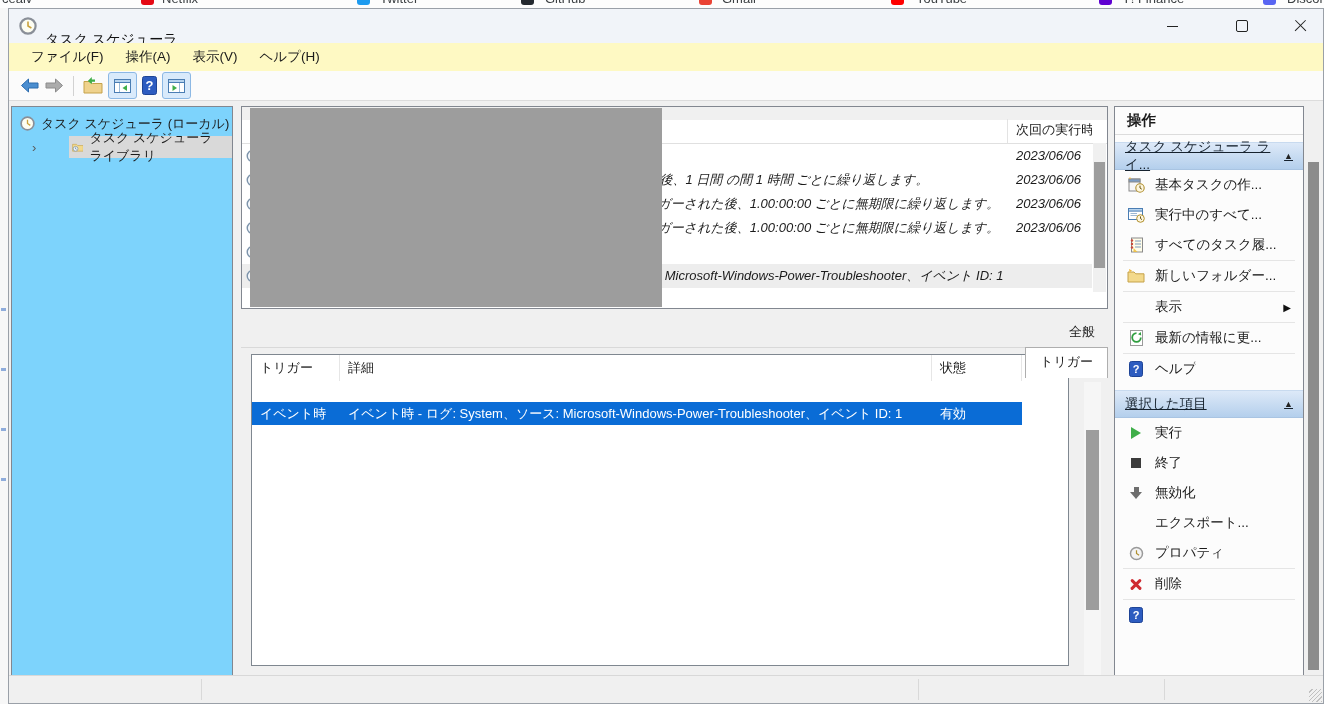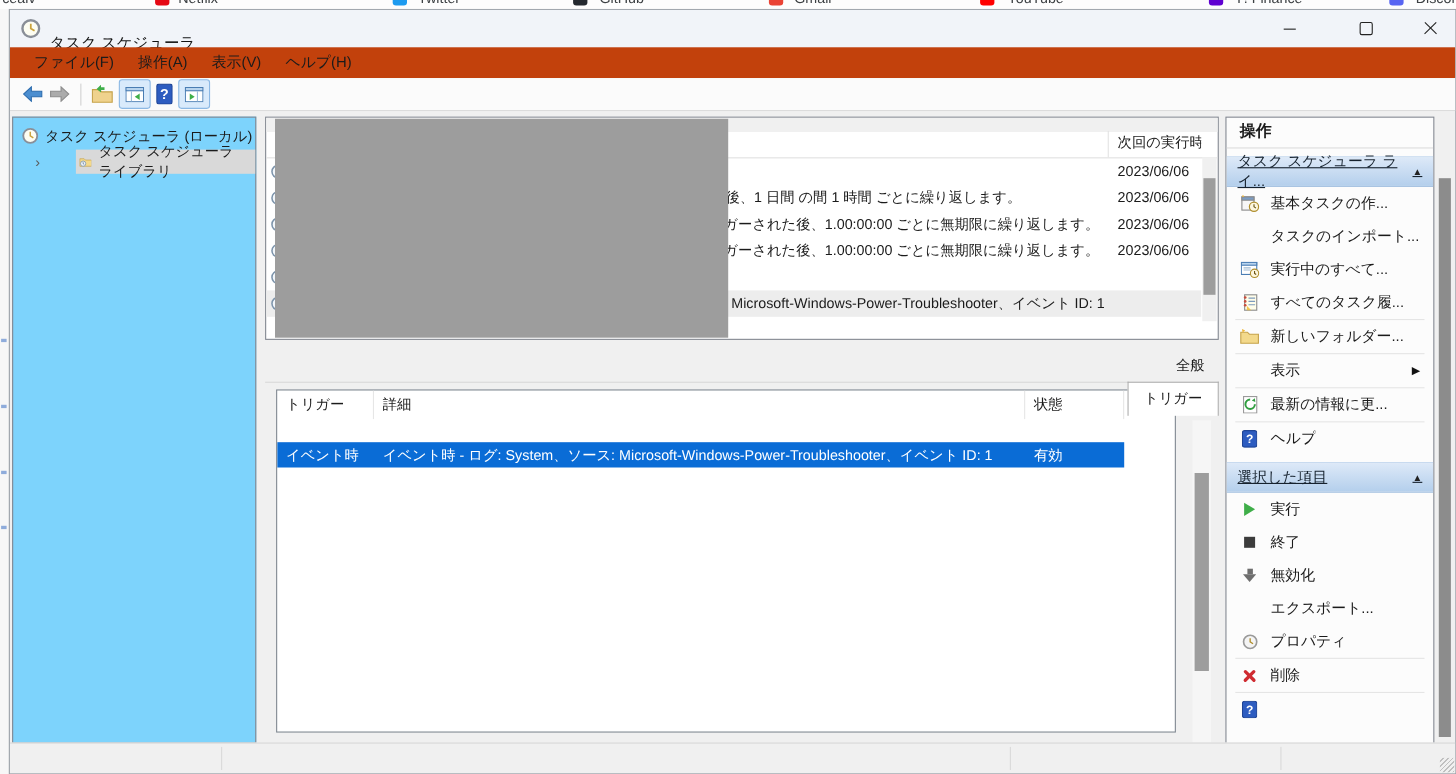--- a/index.html
+++ b/index.html
@@ -23,21 +23,21 @@
             display:flex;align-items:center;border-bottom:1px solid #e6e9ee;}
   .titlebar .app-title{margin-left:8px;font-size:14px;color:#111;margin-top:28px;}
   .caption{margin-left:auto;display:flex;height:34px;}
   .cap-btn{width:46px;height:34px;display:flex;align-items:center;justify-content:center;}
   .glyph-min{width:11px;height:0;border-top:1.4px solid #222;}
   .glyph-max{width:10px;height:10px;border:1.3px solid #222;border-radius:2px;}
   .glyph-x{position:relative;width:13px;height:13px;}
   .glyph-x:before,.glyph-x:after{content:"";position:absolute;left:-1px;top:5.6px;width:15px;height:1.4px;background:#222;}
   .glyph-x:before{transform:rotate(45deg);} .glyph-x:after{transform:rotate(-45deg);}
 
-  .menubar{position:absolute;left:0;top:34px;right:0;height:28px;background:#c2410c;display:flex;align-items:center;}
+  .menubar{position:absolute;left:0;top:34px;right:0;height:28px;background:#fef9c3;display:flex;align-items:center;}
   .menu-item{padding:0 11px;font-size:13.5px;}
   .menubar .menu-item:first-child{margin-left:11px;}
 
   .toolbar{position:absolute;left:0;top:62px;right:0;height:30px;background:#fbfbfb;
            border-bottom:1px solid #dcdcdc;display:flex;align-items:center;padding-left:8px;box-sizing:border-box;}
   .tb-sep{width:1px;height:20px;background:#d2d2d2;margin:0 6px;}
   .tb-btn{height:26px;display:flex;align-items:center;justify-content:center;padding:0 3px;}
   .tb-toggle{width:27px;height:25px;background:#d9eafb;border:1px solid #8cb8e4;border-radius:3px;
              display:flex;align-items:center;justify-content:center;margin:0 2px;}
 
@@ -53,21 +53,21 @@
 
   
   .list-panel{position:absolute;left:232px;top:97px;width:867px;height:203px;background:#fff;
               border:1px solid #828790;box-sizing:border-box;overflow:hidden;}
   .lp-header{position:absolute;left:0;top:0;right:0;height:36px;border-bottom:1px solid #e0e0e0;}
   .lp-hcell{position:absolute;top:12px;height:24px;line-height:22px;font-size:13px;color:#1b1b1b;
             border-right:1px solid #e3e3e3;box-sizing:border-box;padding-left:8px;overflow:hidden;white-space:nowrap;}
   .col-name{left:0;width:120px;} .col-status{left:120px;width:80px;}
   .col-trigger{left:200px;width:566px;} .col-next{left:766px;width:84px;border-right:none;}
   .lp-row{position:absolute;left:0;width:850px;height:24px;}
-  .lp-cell{position:absolute;top:0;height:24px;line-height:24px;white-space:nowrap;overflow:hidden;font-size:13px;}
+  .lp-cell{position:absolute;top:0;height:24px;line-height:24px;white-space:nowrap;overflow:hidden;font-size:13px;font-style:italic;}
   .c-name{left:22px;width:97px;} .c-status{left:128px;width:70px;}
   .c-trigger{left:208px;width:557px;} .c-next{left:774px;width:76px;}
   .row-sel{background:#ededed;}
   .lp-rowicon{position:absolute;left:4px;top:5px;}
   .vscroll{position:absolute;background:#f0f0f0;}
   .vthumb,.hthumb{position:absolute;background:#9d9d9d;}
   .lp-vscroll{right:1px;top:36px;width:13px;bottom:16px;}
   .lp-hscroll{left:1px;right:15px;bottom:1px;height:13px;background:#f0f0f0;}
 
   
@@ -354,24 +354,20 @@
             <rect x="1" y="2" width="11" height="12" fill="#f7f7f7" stroke="#8a8a8a"></rect>
             <rect x="1" y="2" width="11" height="3" fill="#7a9cc4" stroke="#8a8a8a"></rect>
             <circle cx="12" cy="11" r="4.2" fill="#fdf6de" stroke="#b08f2e" stroke-width="1.1"></circle>
             <path d="M12 8.6 V11 L13.8 12.2" stroke="#6b5412" stroke-width="1" fill="none"></path>
             <path d="M2 0 L3.2 2 L1 1.6 Z" fill="#f0b93c"></path>
           </svg>
       </span>
       <span class="ap-label">基本タスクの作...</span>
     </div>
     <div class="ap-item">
-      <span class="ap-ico"></span>
-      <span class="ap-label">タスクのインポート...</span>
-    </div>
-    <div class="ap-item">
       <span class="ap-ico">
         <svg width="17" height="15" viewBox="0 0 17 15">
             <rect x="0.5" y="0.5" width="14" height="11" fill="#fff" stroke="#4a7db3"></rect>
             <rect x="0.5" y="0.5" width="14" height="2.6" fill="#b8d4ee" stroke="#4a7db3"></rect>
             <line x1="2.5" y1="5.5" x2="9" y2="5.5" stroke="#9db8d2"></line>
             <line x1="2.5" y1="7.5" x2="9" y2="7.5" stroke="#9db8d2"></line>
             <circle cx="12.5" cy="10.5" r="3.8" fill="#fdf6de" stroke="#b08f2e"></circle>
             <path d="M12.5 8.4 V10.5 L14 11.6" stroke="#6b5412" fill="none"></path>
           </svg>
       </span>

